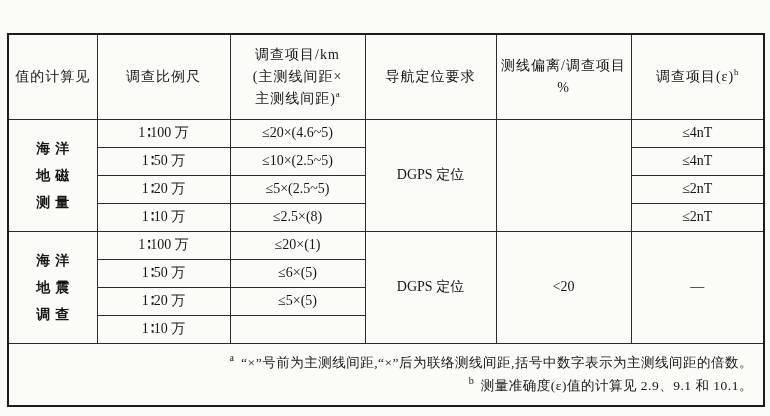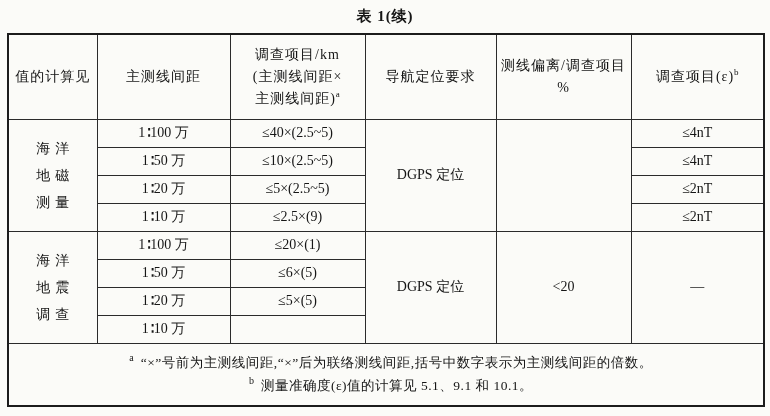--- a/index.html
+++ b/index.html
@@ -32,97 +32,96 @@
     border: 1px solid #2b2b2b;
     text-align: center;
     vertical-align: middle;
     font-size: 14px;
     padding: 0 2px;
     overflow: hidden;
   }
   .hdr-row td { height: 85px; line-height: 22px; letter-spacing: 1px; }
   .body-row td { height: 28px; }
 
-  .project-cell div { line-height: 27px; letter-spacing: 5px; text-indent: 5px; }
+  .project-cell div { line-height: 27px; letter-spacing: 5px; text-indent: 5px; font-weight: bold; }
 
   sup.note-mark {
     font-size: 9px;
     vertical-align: super;
     line-height: 0;
     letter-spacing: 0;
   }
 
   td.footnote-cell {
-    text-align: center;
+    text-align: right;
     vertical-align: top;
     padding: 7px 10px 8px 20px;
     height: 58px;
   }
   .footnote-line { font-size: 13.5px; line-height: 23px; letter-spacing: 0.5px; }
   .footnote-line sup.note-mark { margin-right: 7px; font-size: 10px; }
 </style>
 </head>
 <body>
 
 <div class="page">
 
-  <div class="doc-title">表 1(续)</div>
 
   <table class="std-table">
     <colgroup>
       <col style="width:89px">
         <col style="width:133px">
         <col style="width:135px">
       <col style="width:131px">
         <col style="width:135px">
         <col style="width:133px">
     </colgroup>
     <tbody>
 
       <tr class="hdr-row">
         <td><span>值的计算见</span></td>
-        <td><span>主测线间距</span></td>
+        <td><span>调查比例尺</span></td>
         <td>
           <div>调查项目/km</div>
           <div>(主测线间距×</div>
           <div><span>主测线间距)</span><sup class="note-mark">a</sup></div>
         </td>
         <td><span>导航定位要求</span></td>
         <td>
           <div>测线偏离/调查项目</div>
           <div>%</div>
         </td>
         <td><span>调查项目(ε)</span><sup class="note-mark">b</sup></td>
       </tr>
 
       <tr class="body-row">
         <td rowspan="4" class="project-cell">
           <div>海洋</div>
           <div>地磁</div>
           <div>测量</div>
         </td>
         <td>1∶100 万</td>
-        <td>≤40×(2.5~5)</td>
+        <td>≤20×(4.6~5)</td>
         <td rowspan="4">DGPS 定位</td>
         <td rowspan="4"></td>
         <td>≤4nT</td>
       </tr>
       <tr class="body-row">
         <td>1∶50 万</td>
         <td>≤10×(2.5~5)</td>
         <td>≤4nT</td>
       </tr>
       <tr class="body-row">
         <td>1∶20 万</td>
         <td>≤5×(2.5~5)</td>
         <td>≤2nT</td>
       </tr>
       <tr class="body-row">
         <td>1∶10 万</td>
-        <td>≤2.5×(9)</td>
+        <td>≤2.5×(8)</td>
         <td>≤2nT</td>
       </tr>
 
       <tr class="body-row">
         <td rowspan="4" class="project-cell">
           <div>海洋</div>
           <div>地震</div>
           <div>调查</div>
         </td>
         <td>1∶100 万</td>
@@ -140,19 +139,19 @@
         <td>≤5×(5)</td>
       </tr>
       <tr class="body-row">
         <td>1∶10 万</td>
         <td></td>
       </tr>
 
       <tr>
         <td colspan="6" class="footnote-cell">
           <div class="footnote-line"><sup class="note-mark">a</sup><span>“×”号前为主测线间距,“×”后为联络测线间距,括号中数字表示为主测线间距的倍数。</span></div>
-          <div class="footnote-line"><sup class="note-mark">b</sup><span>测量准确度(ε)值的计算见 5.1、9.1 和 10.1。</span></div>
+          <div class="footnote-line"><sup class="note-mark">b</sup><span>测量准确度(ε)值的计算见 2.9、9.1 和 10.1。</span></div>
         </td>
       </tr>
 
     </tbody>
   </table>
 </div>
 
 </body></html>

